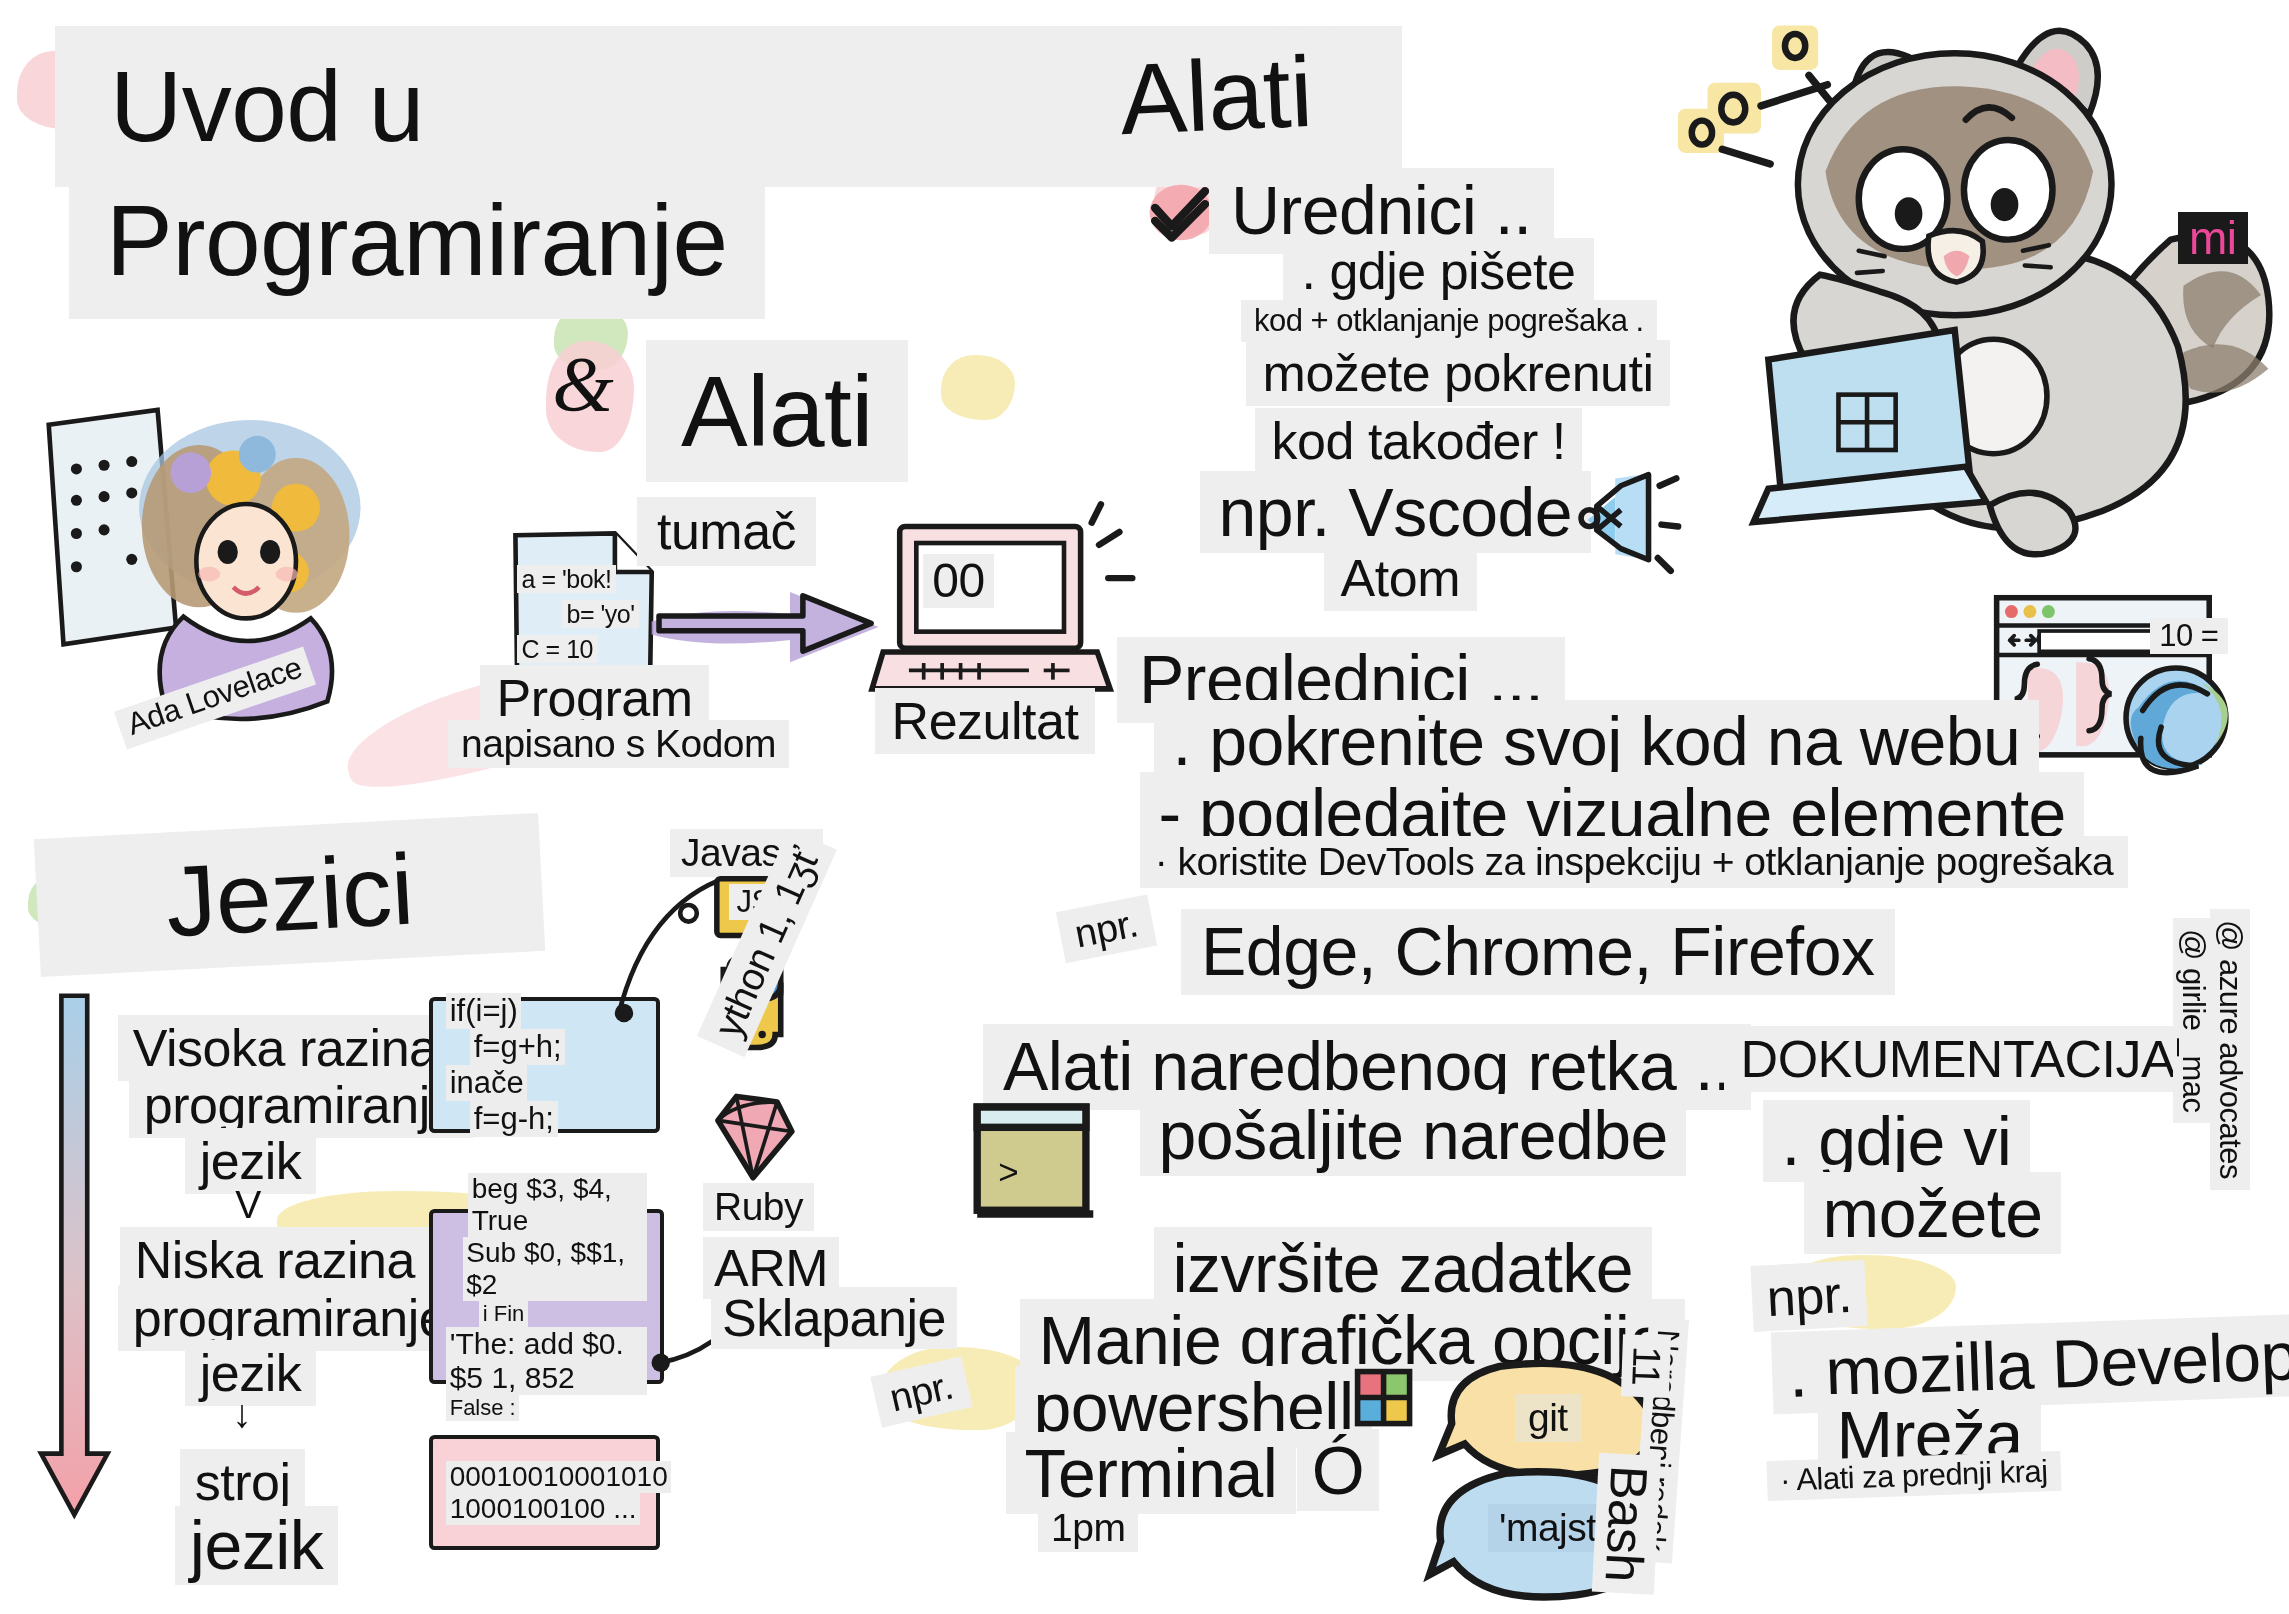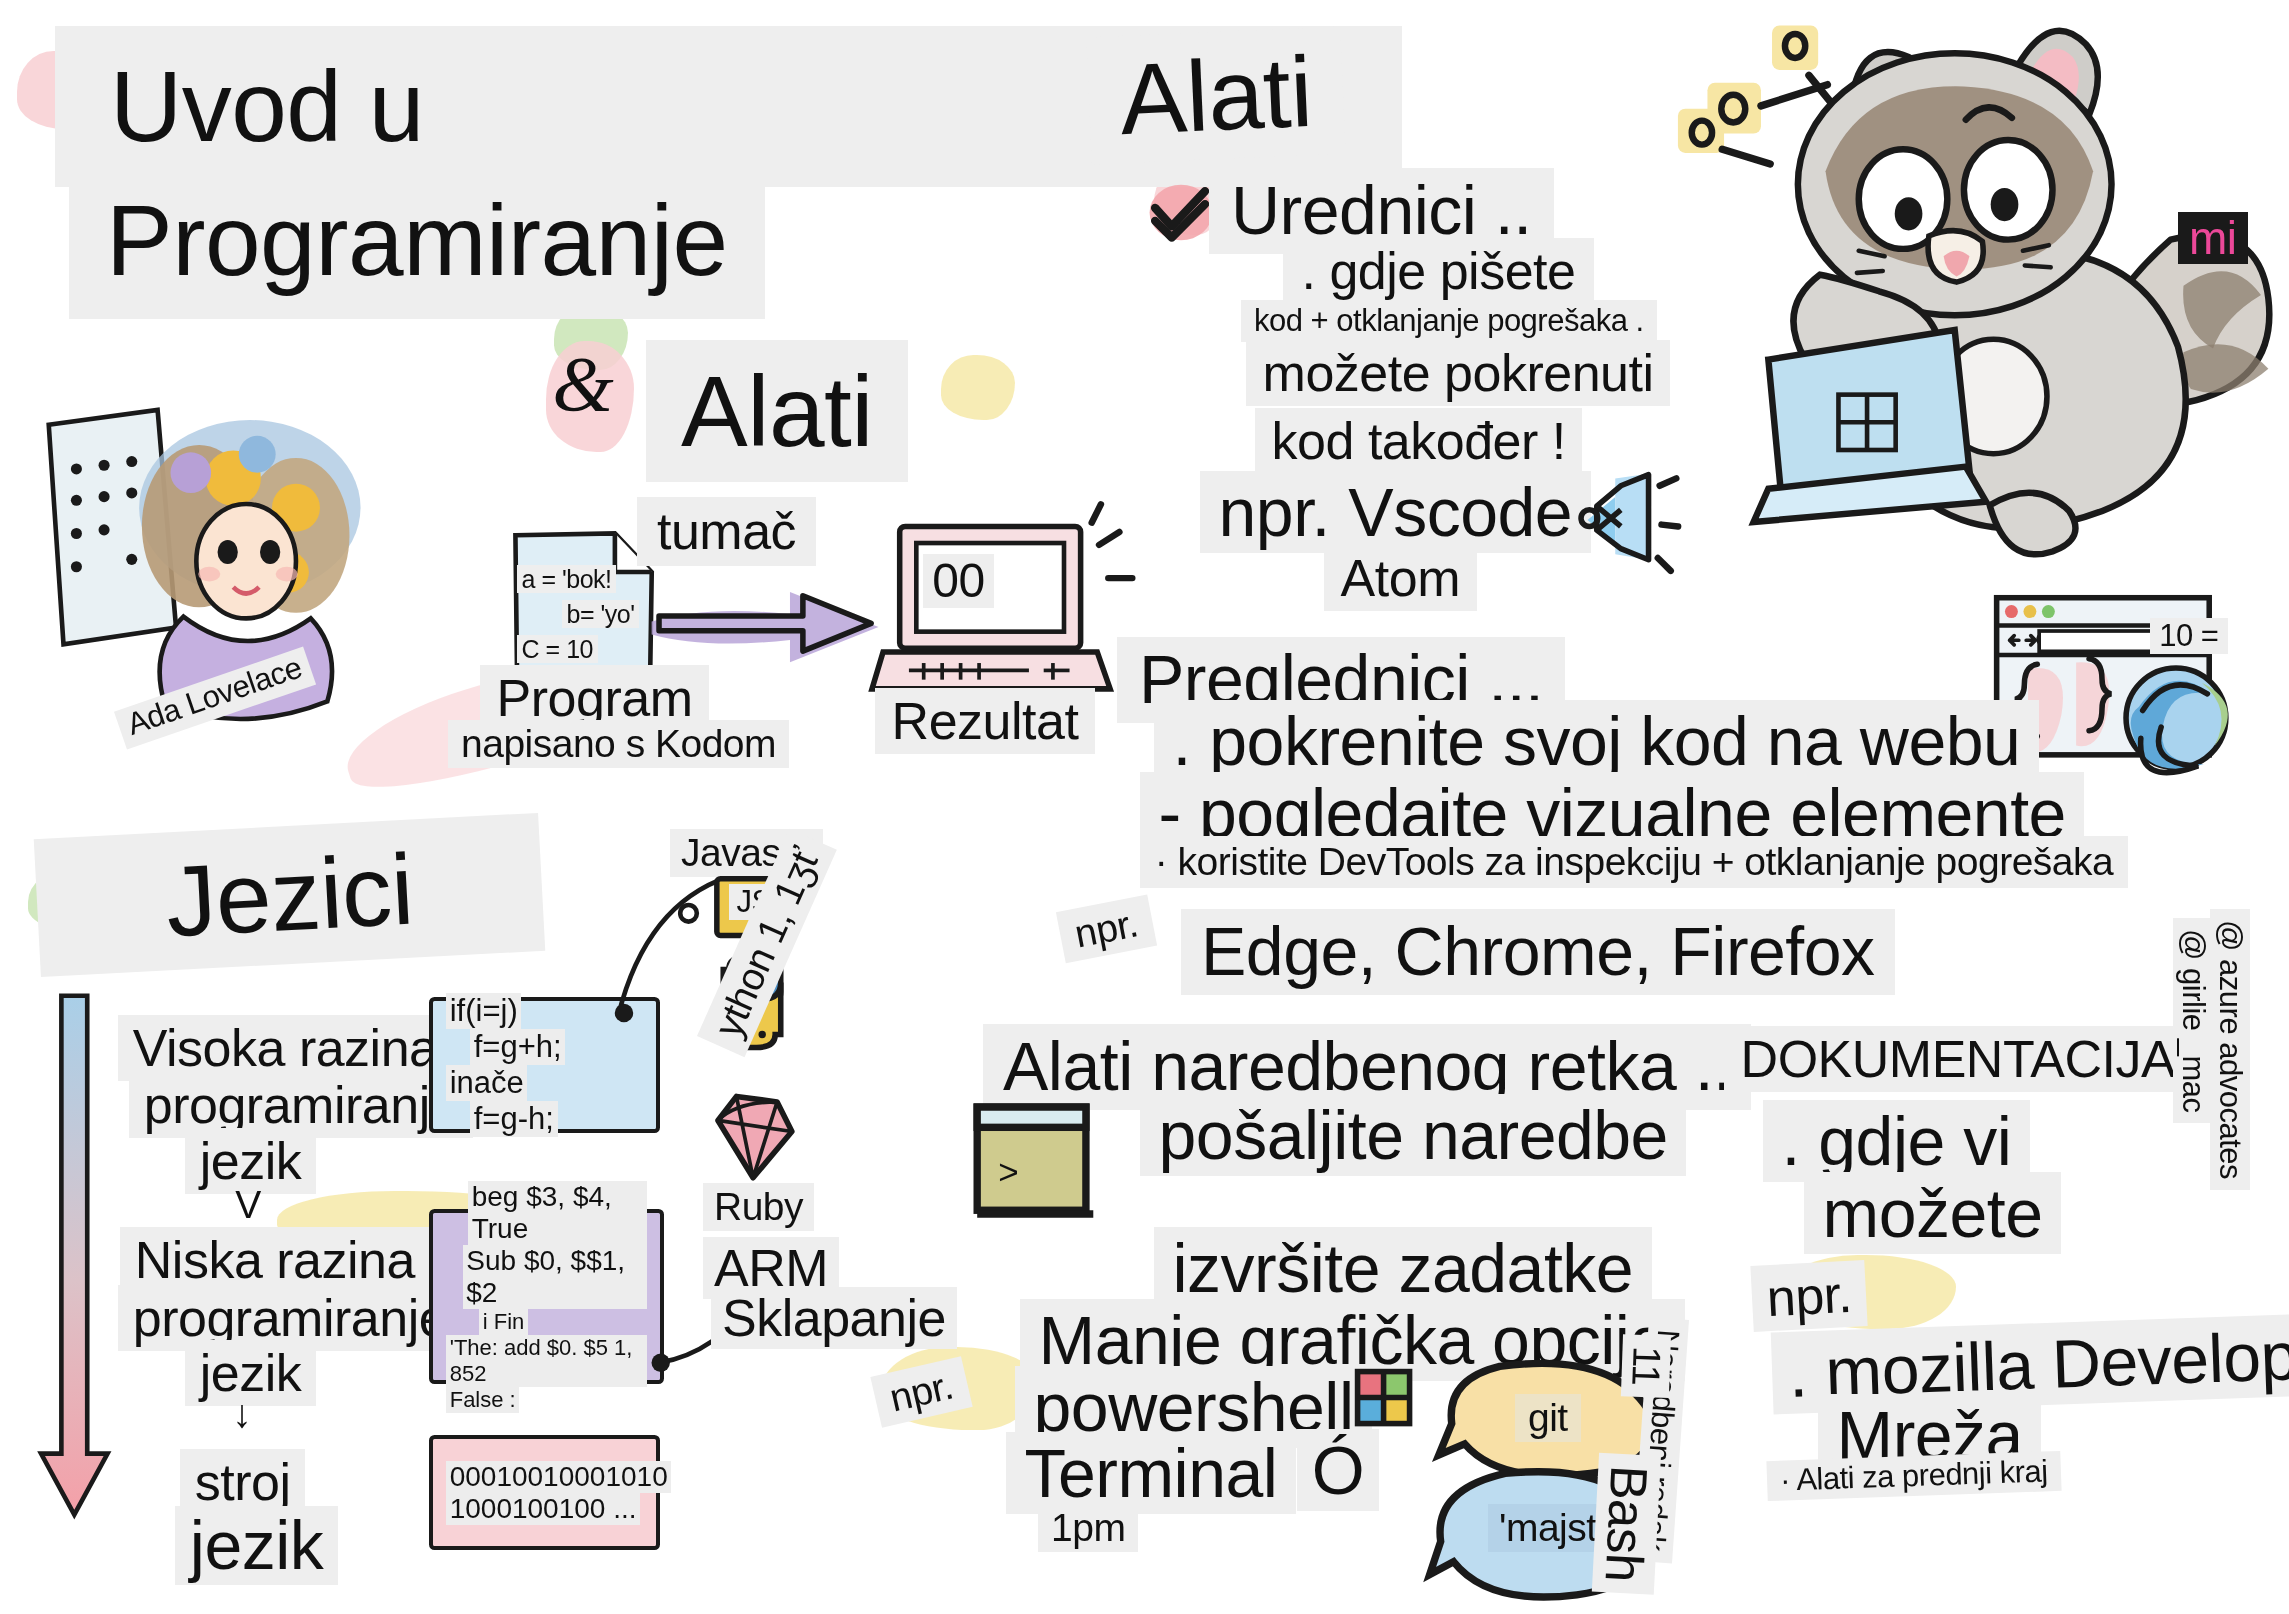--- a/index.html
+++ b/index.html
@@ -332,21 +332,21 @@
       <span style="margin-left:24px;">f=g-h;</span>
     </div>
   </div>
 
   <div class="card" style="left:429px;top:1209px;width:235px;height:175px;background:#cdbfe3;">
     <div class="shadow"></div>
     <div class="code" style="font-size:28px;">
       <span style="margin-left:22px;">beg $3, $4, True</span>
       <span style="margin-left:16.6px;">Sub $0, $$1, $2</span>
       <span style="font-size:22px;margin-left:33px;">i Fin</span>
-      <span style="font-size:22px;">'The: add $0. $5 1, 852</span>
+      <span style="font-size:30px;">'The: add $0. $5 1, 852</span>
       <span style="font-size:22px;">False :</span>
     </div>
   </div>
 
   <div class="card" style="left:429px;top:1435px;width:231px;height:115px;background:#f8d2d6;">
     <div class="shadow"></div>
     <div class="code" style="align-items:center;font-size:28px;">
       <span>00010010001010</span>
       <span>1000100100 ...</span>
     </div>

